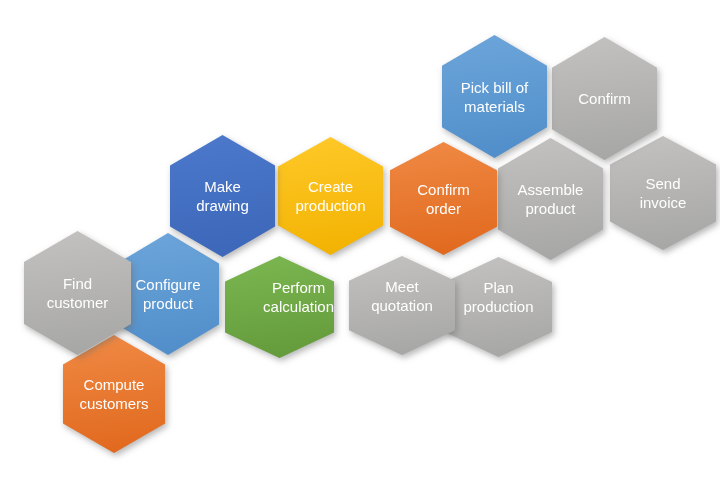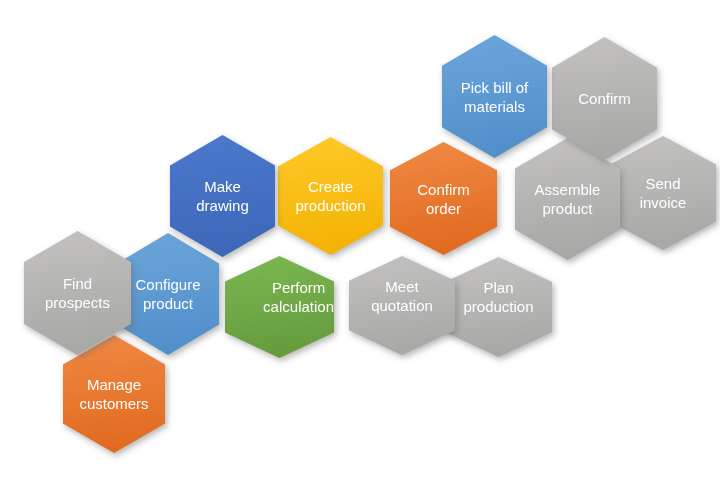--- a/index.html
+++ b/index.html
@@ -83,42 +83,42 @@
   <div class="hexwrap" style="left:390px; top:142px; width:107px; height:113px; z-index:36">
     <div class="hex" style="background: linear-gradient(172deg, rgb(240, 138, 69) 0%, rgb(224, 103, 28) 100%);">
       <span class="lbl">
         <span class="line">Confirm</span>
         <span class="line">order</span>
       </span>
     </div>
   </div>
 
   <div class="hexwrap" style="left:498px; top:138px; width:105px; height:122px; z-index:35">
-    <div class="hex" style="background: linear-gradient(172deg, rgb(195, 194, 193) 0%, rgb(165, 165, 164) 100%); margin-left: 17px;">
+    <div class="hex" style="background: linear-gradient(172deg, rgb(195, 194, 193) 0%, rgb(165, 165, 164) 100%);">
       <span class="lbl">
         <span class="line">Assemble</span>
         <span class="line">product</span>
       </span>
     </div>
   </div>
 
   <div class="hexwrap" style="left:610px; top:136px; width:106px; height:114px; z-index:34">
     <div class="hex" style="background: linear-gradient(172deg, rgb(195, 194, 193) 0%, rgb(165, 165, 164) 100%);">
       <span class="lbl">
         <span class="line">Send</span>
         <span class="line">invoice</span>
       </span>
     </div>
   </div>
 
   <div class="hexwrap" style="left:24px; top:231px; width:107px; height:124px; z-index:28">
     <div class="hex" style="background: linear-gradient(172deg, rgb(195, 194, 193) 0%, rgb(165, 165, 164) 100%);">
       <span class="lbl">
         <span class="line">Find</span>
-        <span class="line">prospects</span>
+        <span class="line">customer</span>
       </span>
     </div>
   </div>
 
   <div class="hexwrap" style="left:117px; top:233px; width:102px; height:122px; z-index:27">
     <div class="hex" style="background: linear-gradient(172deg, rgb(108, 165, 218) 0%, rgb(79, 141, 201) 100%);">
       <span class="lbl">
         <span class="line">Configure</span>
         <span class="line">product</span>
       </span>
@@ -148,20 +148,20 @@
       <span class="lbl">
         <span class="line">Plan</span>
         <span class="line">production</span>
       </span>
     </div>
   </div>
 
   <div class="hexwrap" style="left:63px; top:335px; width:102px; height:118px; z-index:18">
     <div class="hex" style="background: linear-gradient(172deg, rgb(240, 138, 69) 0%, rgb(224, 103, 28) 100%);">
       <span class="lbl">
-        <span class="line">Manage</span>
+        <span class="line">Compute</span>
         <span class="line">customers</span>
       </span>
     </div>
   </div>
 
 
 </div>
 
 </body></html>

